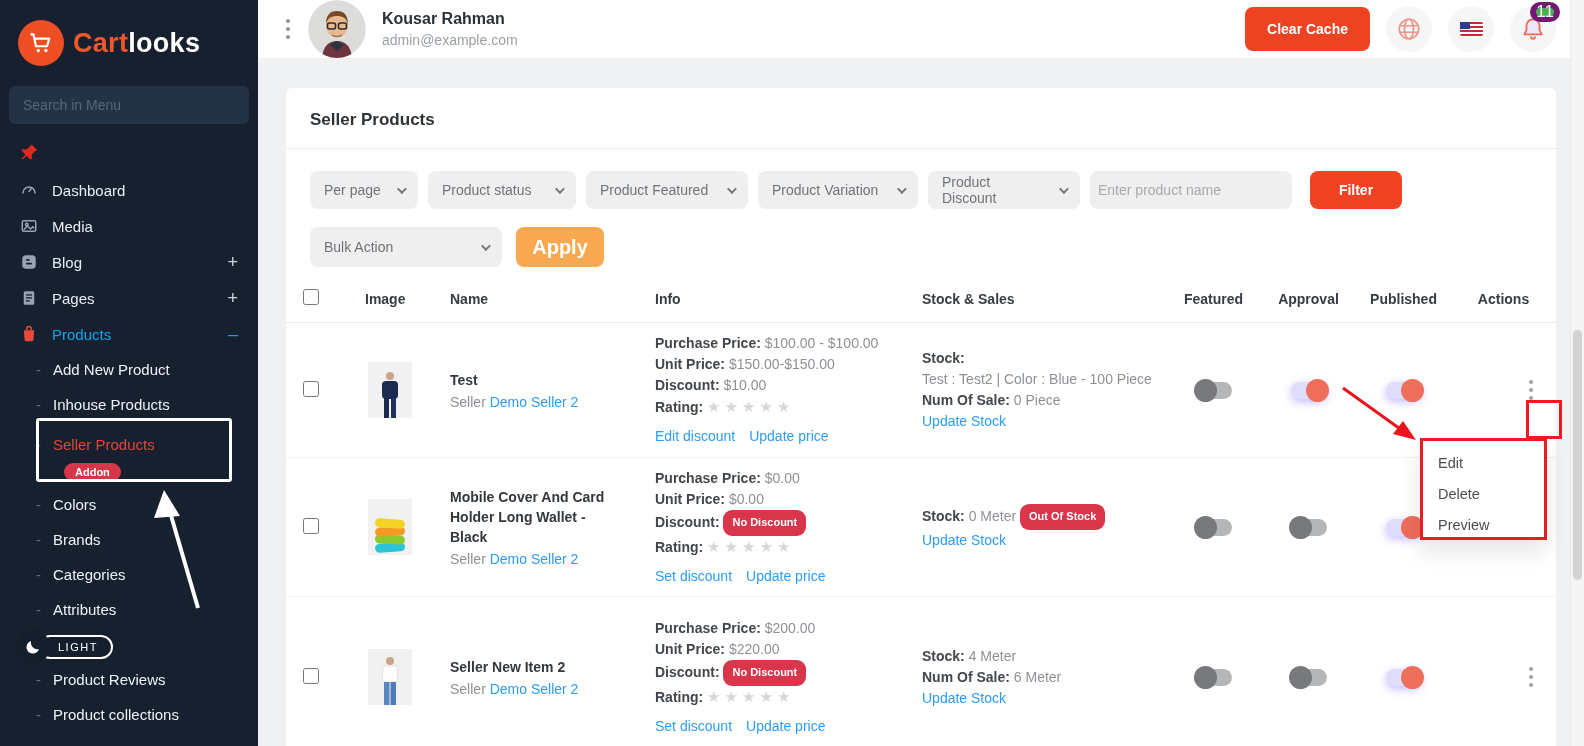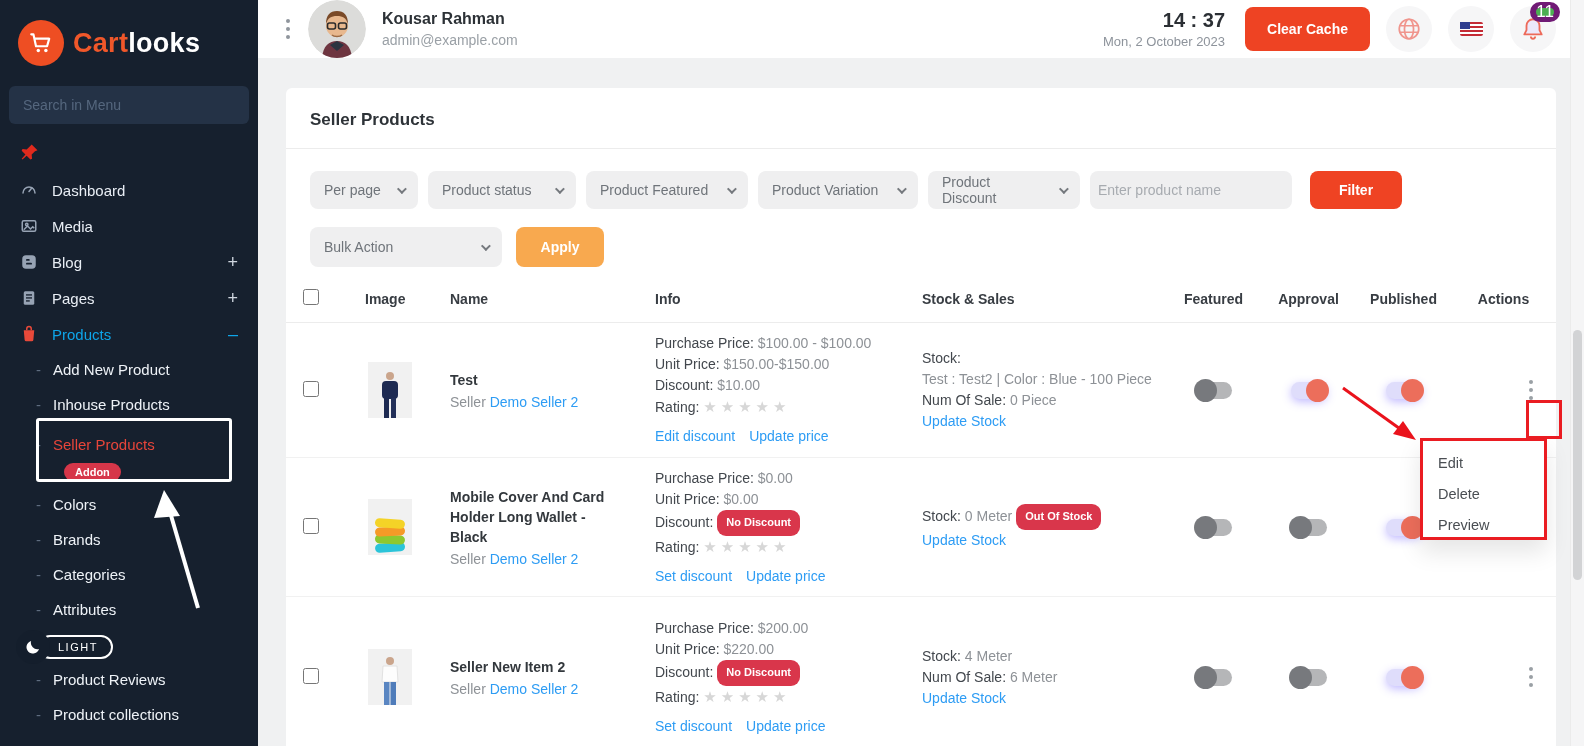--- a/index.html
+++ b/index.html
@@ -54,21 +54,21 @@
   .card { background:#fff; border-radius:6px; min-height:640px; }
   .card-title { padding:22px 24px 18px 24px; font-size:17px; font-weight:bold; color:#2e3338; border-bottom:1px solid #ececec; }
   .filters { display:flex; gap:10px; padding:22px 24px 0 24px; align-items:center; }
   .select { height:38px; background:#efeff0; border-radius:8px; display:flex; align-items:center; justify-content:space-between; padding:0 14px; color:#6f747a; font-size:14px; cursor:pointer; gap:14px; }
   .chev { width:7px; height:7px; border-right:2px solid #75797e; border-bottom:2px solid #75797e; transform:rotate(45deg) translateY(-2px); flex:0 0 7px; }
   .txt-input { height:38px; background:#efeff0; border:none; border-radius:8px; padding:0 8px; font-size:14px; color:#4a4e53; width:202px; font-family:inherit; }
   .txt-input::placeholder { color:#a7abb0; }
   .btn-filter { background:#ef4323; color:#fff; font-weight:bold; font-size:14px; border:none; border-radius:8px; width:92px; height:38px; cursor:pointer; font-family:inherit; }
   .bulk-row { display:flex; gap:14px; padding:18px 24px 0 24px; }
   .bulk-select { width:192px; height:40px; }
-  .btn-apply { background:#f8a94f; color:#fff; font-weight:bold; font-size:14px; border:none; border-radius:8px; width:88px; height:40px; cursor:pointer; font-family:inherit; }
+  .btn-apply { background:#f8a94f; color:#fff; font-weight:bold; font-size:20px; border:none; border-radius:8px; width:88px; height:40px; cursor:pointer; font-family:inherit; }
 
   
   .grid { display:grid; grid-template-columns:58px 96px 190px 266px 270px 95px 95px 95px 1fr; align-items:center; }
   .thead { height:48px; margin-top:8px; border-bottom:1px solid #ececec; font-size:14px; font-weight:bold; color:#383d43; }
   .thead .c-check, .row .c-check { padding-left:17px; }
   .c-image-h { padding-left:21px; }
   .c-name-h { padding-left:10px; }
   .c-info-h { padding-left:25px; }
   .c-stock-h { padding-left:26px; }
   .c-center { text-align:center; }
@@ -77,21 +77,21 @@
   .row:last-child { border-bottom:none; }
   .r1 { min-height:135px; } .r2 { min-height:139px; } .r3 { min-height:160px; }
   input[type="checkbox"] { width:16px; height:16px; accent-color:#6b7280; cursor:pointer; }
   .pimg { width:44px; height:56px; margin-left:24px; background:#f1f1f1; display:flex; align-items:flex-end; justify-content:center; overflow:hidden; }
   .c-name { padding:0 18px 0 10px; }
   .pname { font-weight:bold; color:#33383d; line-height:20px; margin-bottom:4px; }
   .seller-line { color:#8d9196; }
   .link { color:#2d9cf4; cursor:pointer; text-decoration:none; }
   .c-info { padding-left:25px; line-height:21px; }
   .c-stock { padding-left:26px; line-height:21px; }
-  .lbl { font-weight:normal; color:#42474d; }
+  .lbl { font-weight:bold; color:#42474d; }
   .val { color:#8d9196; }
   .stars { color:#d7d7d7; font-size:15px; letter-spacing:4px; }
   .row-links { margin-top:8px; display:flex; gap:14px; font-size:14px; }
   .pill-badge { display:inline-block; background:#d9364b; color:#fff; font-size:11px; font-weight:bold; padding:2px 9px 3px 9px; border-radius:9px; vertical-align:1px; }
   .toggle { width:36px; height:17px; border-radius:9px; position:relative; justify-self:center; cursor:pointer; }
   .toggle.off { background:#b5b6b8; }
   .toggle.off .knob { position:absolute; left:-2px; top:-3px; width:23px; height:23px; border-radius:50%; background:#77797d; }
   .toggle.on { background:#dfddfb; box-shadow:0 3px 10px rgba(118,101,255,.45); }
   .toggle.on .knob { position:absolute; right:-2px; top:-3px; width:23px; height:23px; border-radius:50%; background:#ec6e5b; }
   .kebab { justify-self:end; margin-right:18px; display:flex; flex-direction:column; gap:4px; padding:5px; cursor:pointer; }
@@ -261,24 +261,20 @@
             <rect x="19.5" y="23" width="8" height="6" rx="2" fill="none" stroke="#2b2b2b" stroke-width="1.6"></rect>
             <rect x="30.5" y="23" width="8" height="6" rx="2" fill="none" stroke="#2b2b2b" stroke-width="1.6"></rect>
             <path d="M24 35c2 2 8 2 10 0" stroke="#9c6b45" stroke-width="1.4" fill="none"></path>
           </svg>
       </div>
       <div>
         <div class="user-name">Kousar Rahman</div>
         <div class="user-email">admin@example.com</div>
       </div>
       <div class="topbar-right">
-        <div class="clock">
-          <div class="clock-time">14 : 37</div>
-          <div class="clock-date">Mon, 2 October 2023</div>
-        </div>
         <button class="btn-red">Clear Cache</button>
         <div class="circle-btn">
           <svg width="26" height="26" viewBox="0 0 24 24" fill="none" stroke="#f0958d" stroke-width="1.6">
               <circle cx="12" cy="12" r="9"></circle>
               <ellipse cx="12" cy="12" rx="4.2" ry="9"></ellipse>
               <path d="M3.5 9h17M3.5 15h17"></path>
             </svg>
         </div>
         <div class="circle-btn">
           <div class="flag"></div>

